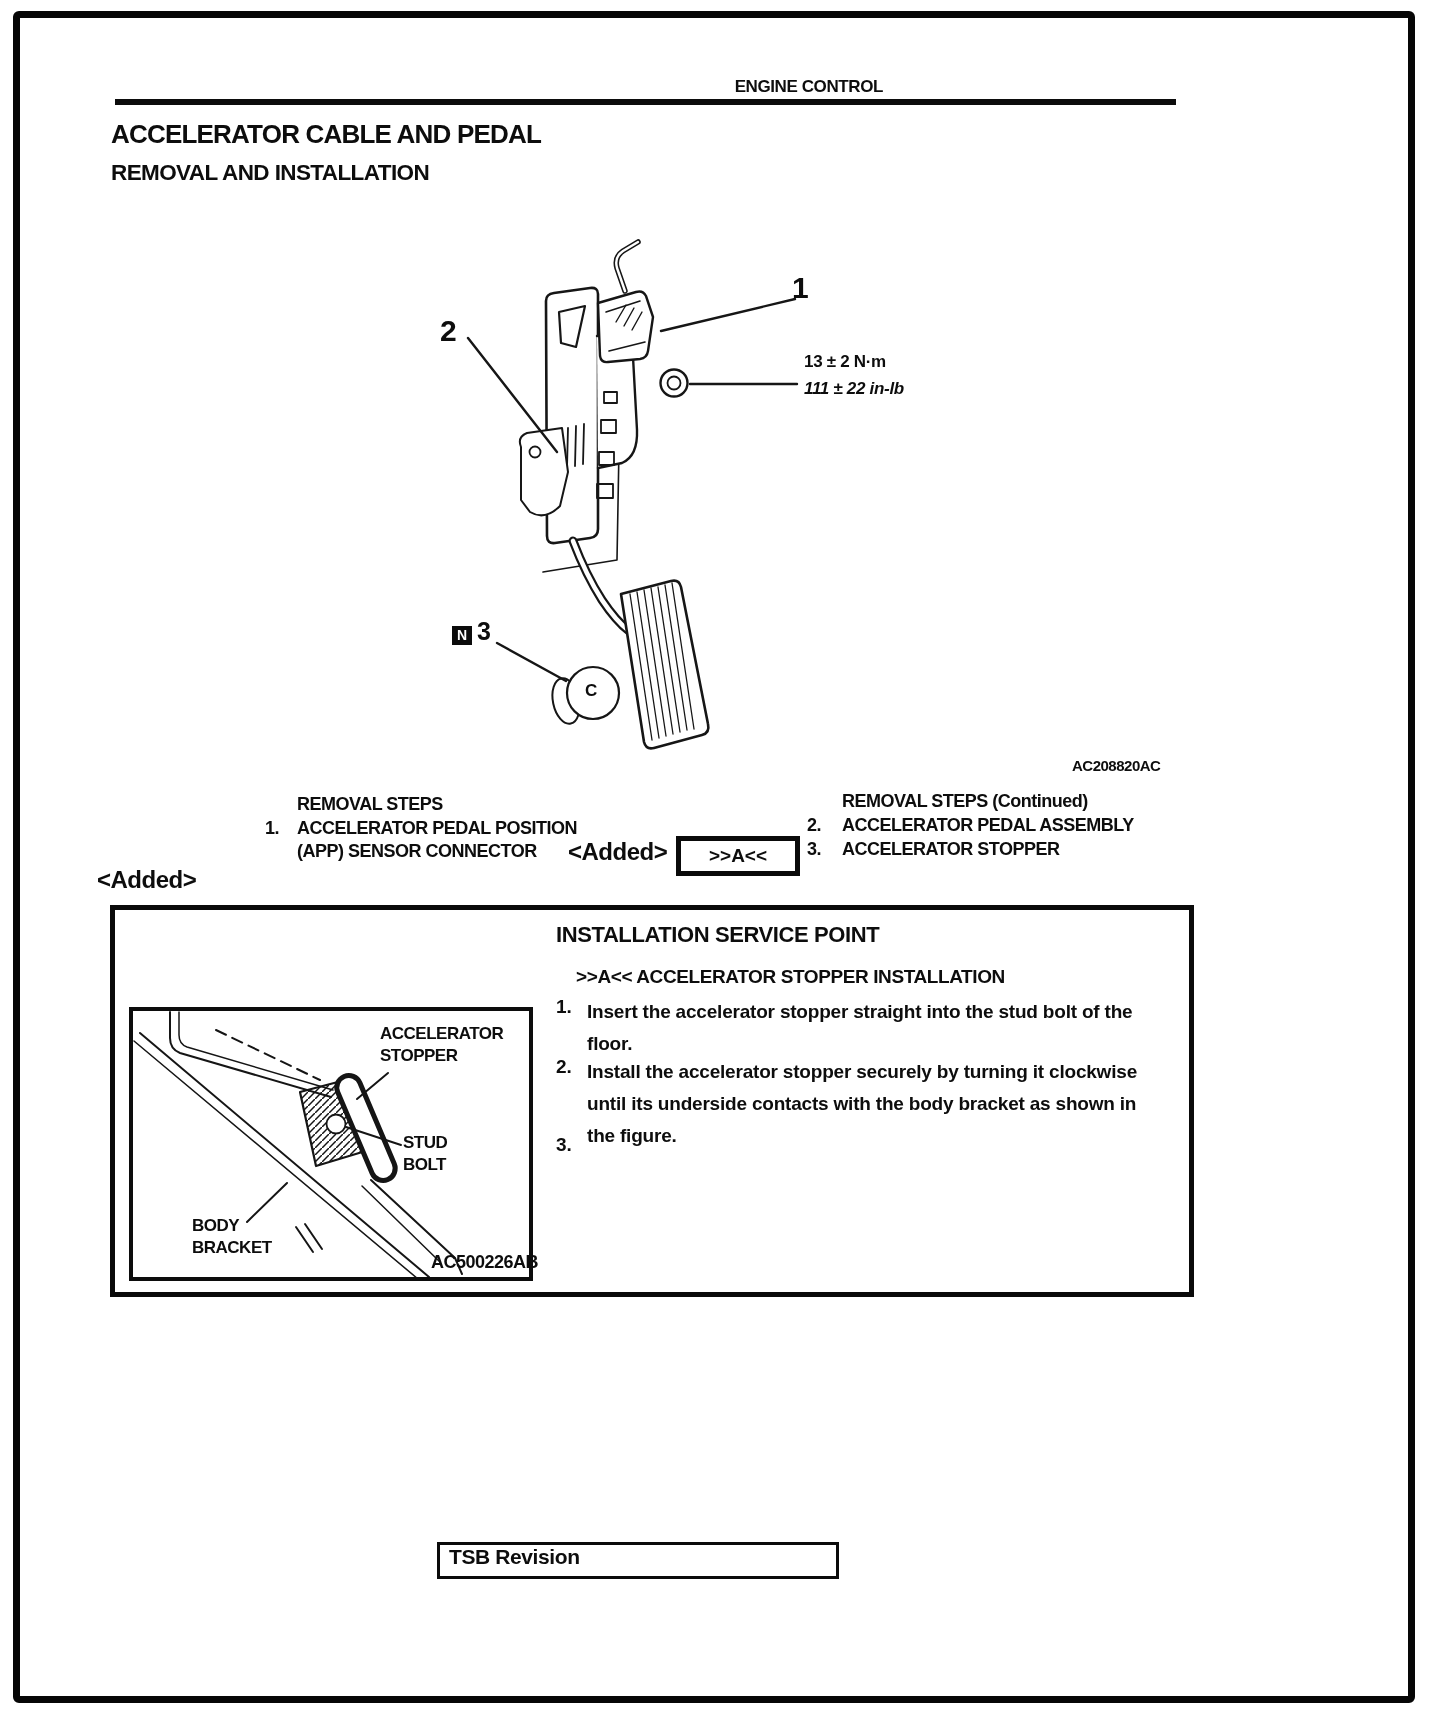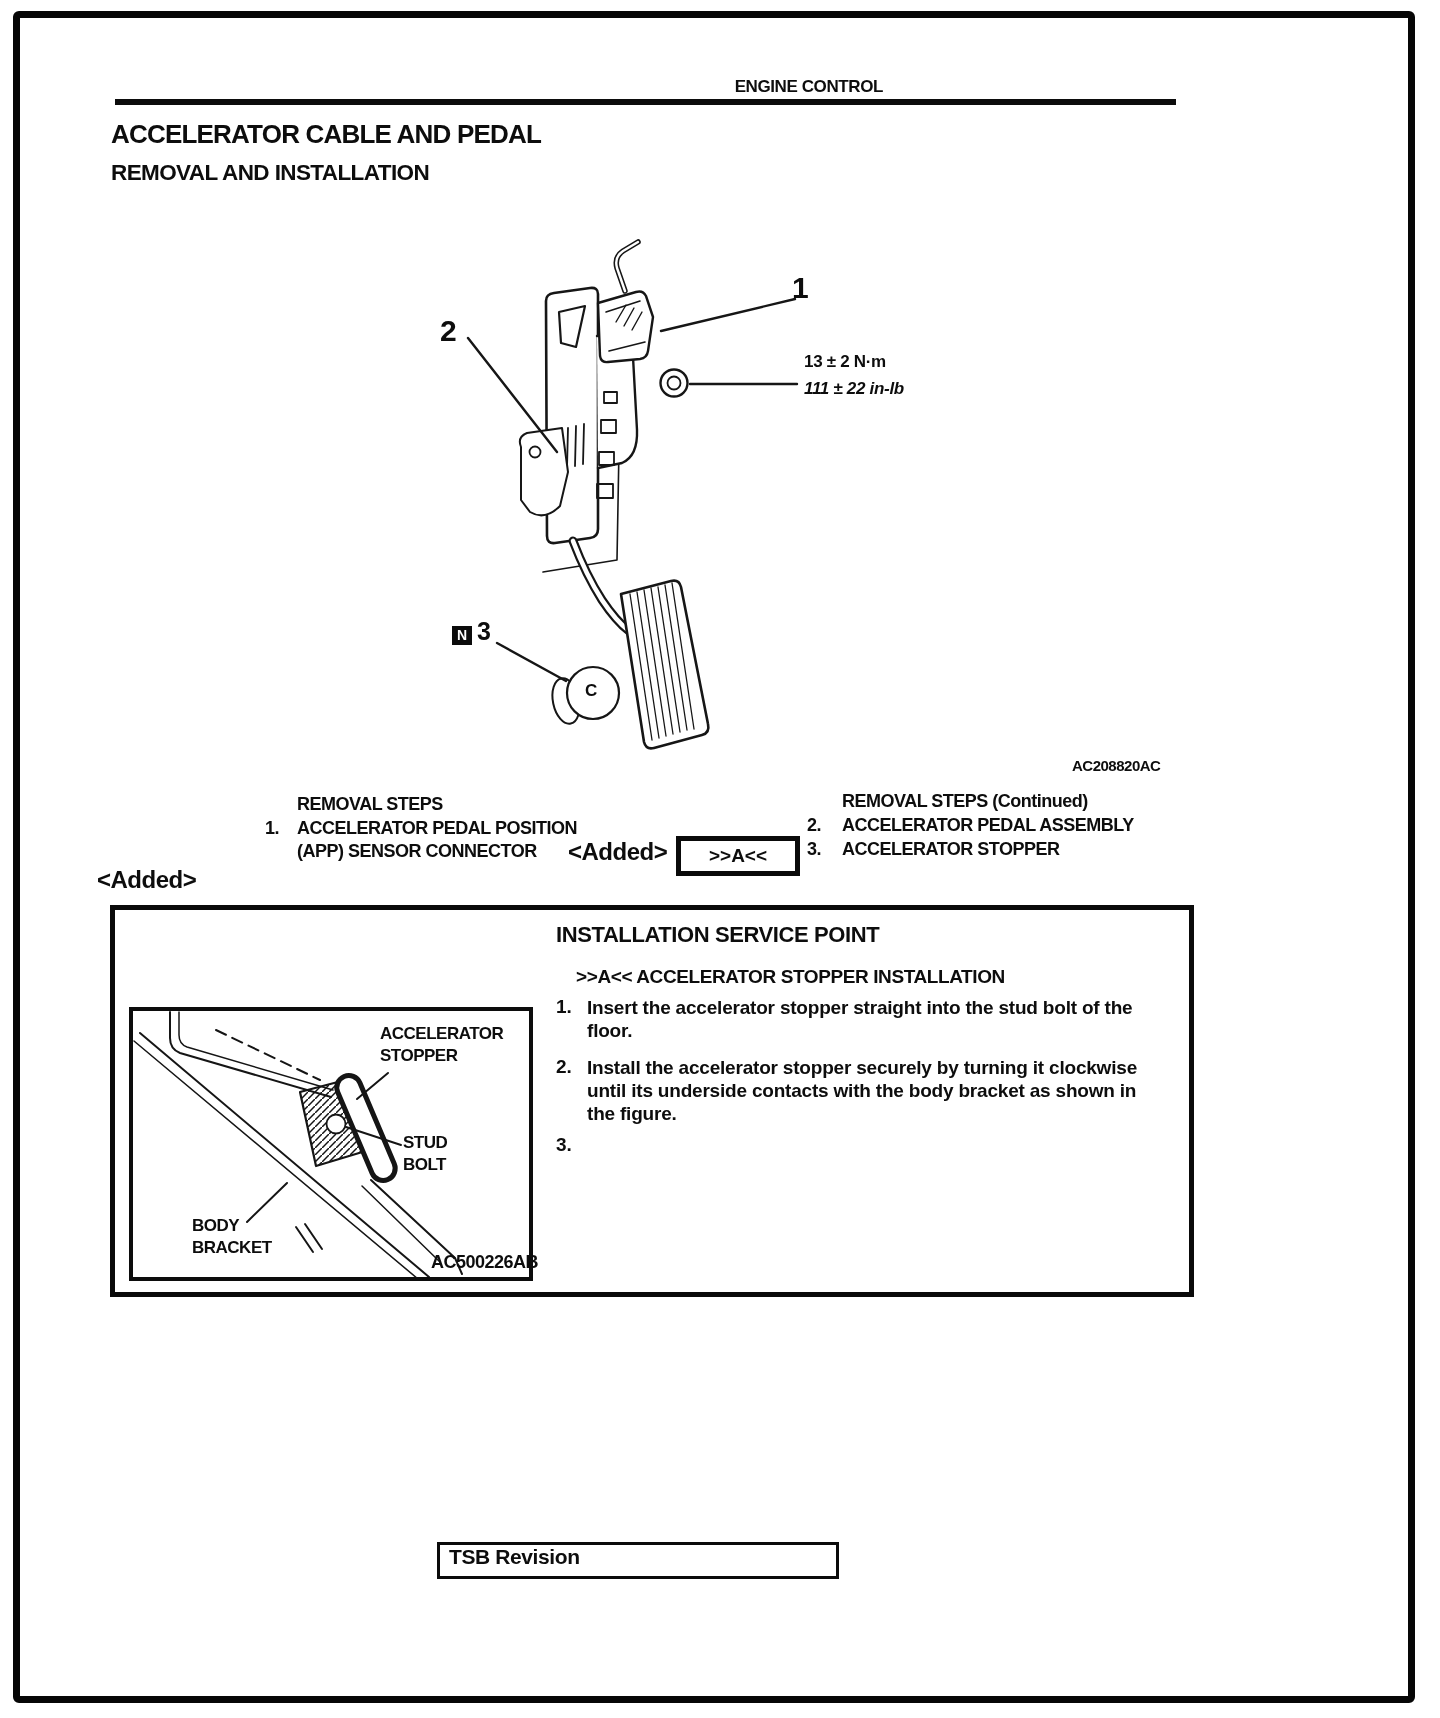--- a/index.html
+++ b/index.html
@@ -55,21 +55,21 @@
   .iacc2{left:380px;top:1046px;}
   .istud1{left:403px;top:1133px;}
   .istud2{left:403px;top:1155px;}
   .ibody1{left:192px;top:1216px;}
   .ibody2{left:192px;top:1238px;}
   .icode{left:431px;top:1252px;font-size:18px;}
 
   .sp-title{left:556px;top:922px;font-size:22px;font-weight:bold;letter-spacing:-0.4px;white-space:nowrap;}
   .sp-sub{left:556px;top:966px;font-size:19px;font-weight:bold;letter-spacing:-0.4px;white-space:nowrap;margin-left:20px;}
   .sp-num{font-size:19px;font-weight:600;}
-  .sp-text{width:574px;font-size:19px;font-weight:600;line-height:23px;letter-spacing:-0.2px;}
+  .sp-text{width:574px;font-size:19px;font-weight:600;line-height:32px;letter-spacing:-0.2px;}
   .spn1{left:556px;top:996px;}  .spt1{left:587px;top:996px;}
   .spn2{left:556px;top:1056px;} .spt2{left:587px;top:1056px;}
   .spn3{left:556px;top:1134px;} .spt3{left:587px;top:1134px;}
 
   .tsb-box{left:437px;top:1542px;width:402px;height:37px;border:3px solid #0b0b0b;box-sizing:border-box;}
   .tsb-label{left:449px;top:1545px;font-size:21px;font-weight:bold;letter-spacing:-0.4px;}
 </style>
 </head>
 <body>
 

